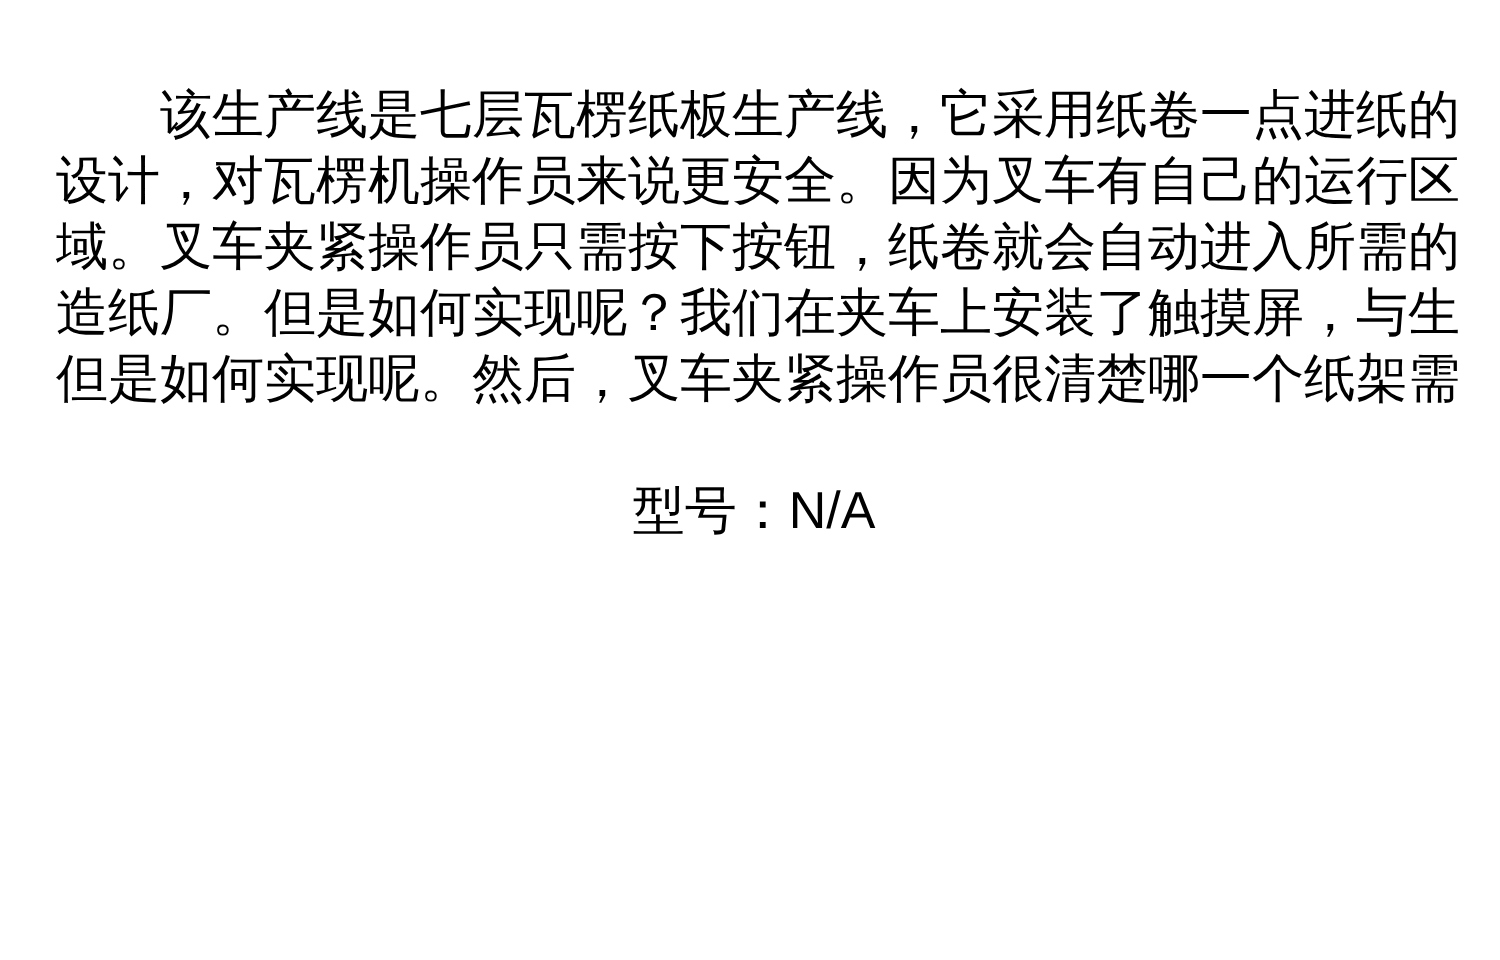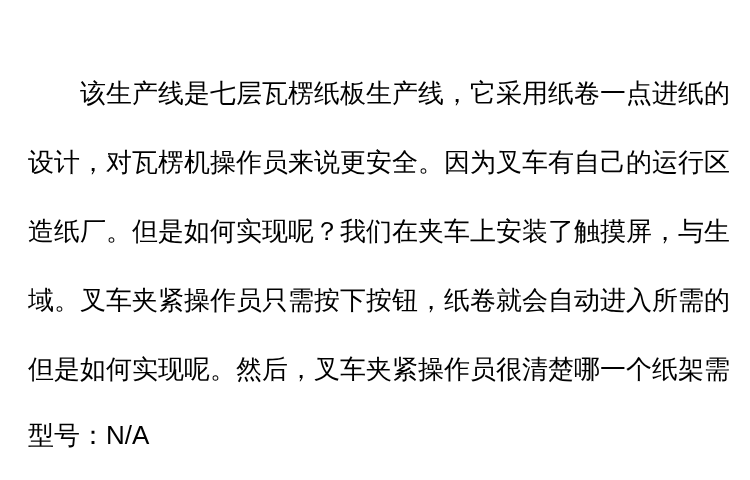--- a/index.html
+++ b/index.html
@@ -17,43 +17,43 @@
     padding: 41px 24px 0 28px;
     font-family: "Liberation Sans", sans-serif;
     font-size: 26px;
     line-height: 33px;
     color: #000000;
     -webkit-font-smoothing: none;
   }
   .para-line {
     display: block;
     white-space: nowrap;
-    margin-top: 36px;
   }
   .para-line.first {
     text-indent: 52px; 
   }
   .specs {
     margin-top: 33px; 
   }
   .spec-row {
     display: block;
     white-space: nowrap;
+    text-align: center;
   }
 </style>
 </head>
 <body>
 
 <div class="doc">
 
   <div class="para">
     <span class="para-line first">该生产线是七层瓦楞纸板生产线，它采用纸卷一点进纸的</span>
     <span class="para-line">设计，对瓦楞机操作员来说更安全。因为叉车有自己的运行区</span>
+    <span class="para-line">域。叉车夹紧操作员只需按下按钮，纸卷就会自动进入所需的</span>
     <span class="para-line">造纸厂。但是如何实现呢？我们在夹车上安装了触摸屏，与生</span>
-    <span class="para-line">域。叉车夹紧操作员只需按下按钮，纸卷就会自动进入所需的</span>
     <span class="para-line">但是如何实现呢。然后，叉车夹紧操作员很清楚哪一个纸架需</span>
   </div>
 
   <div class="specs">
     <div class="spec-row">
       <span>型号</span><span>：</span><span>N/A</span>
     </div>
   </div>
 
 </div>

